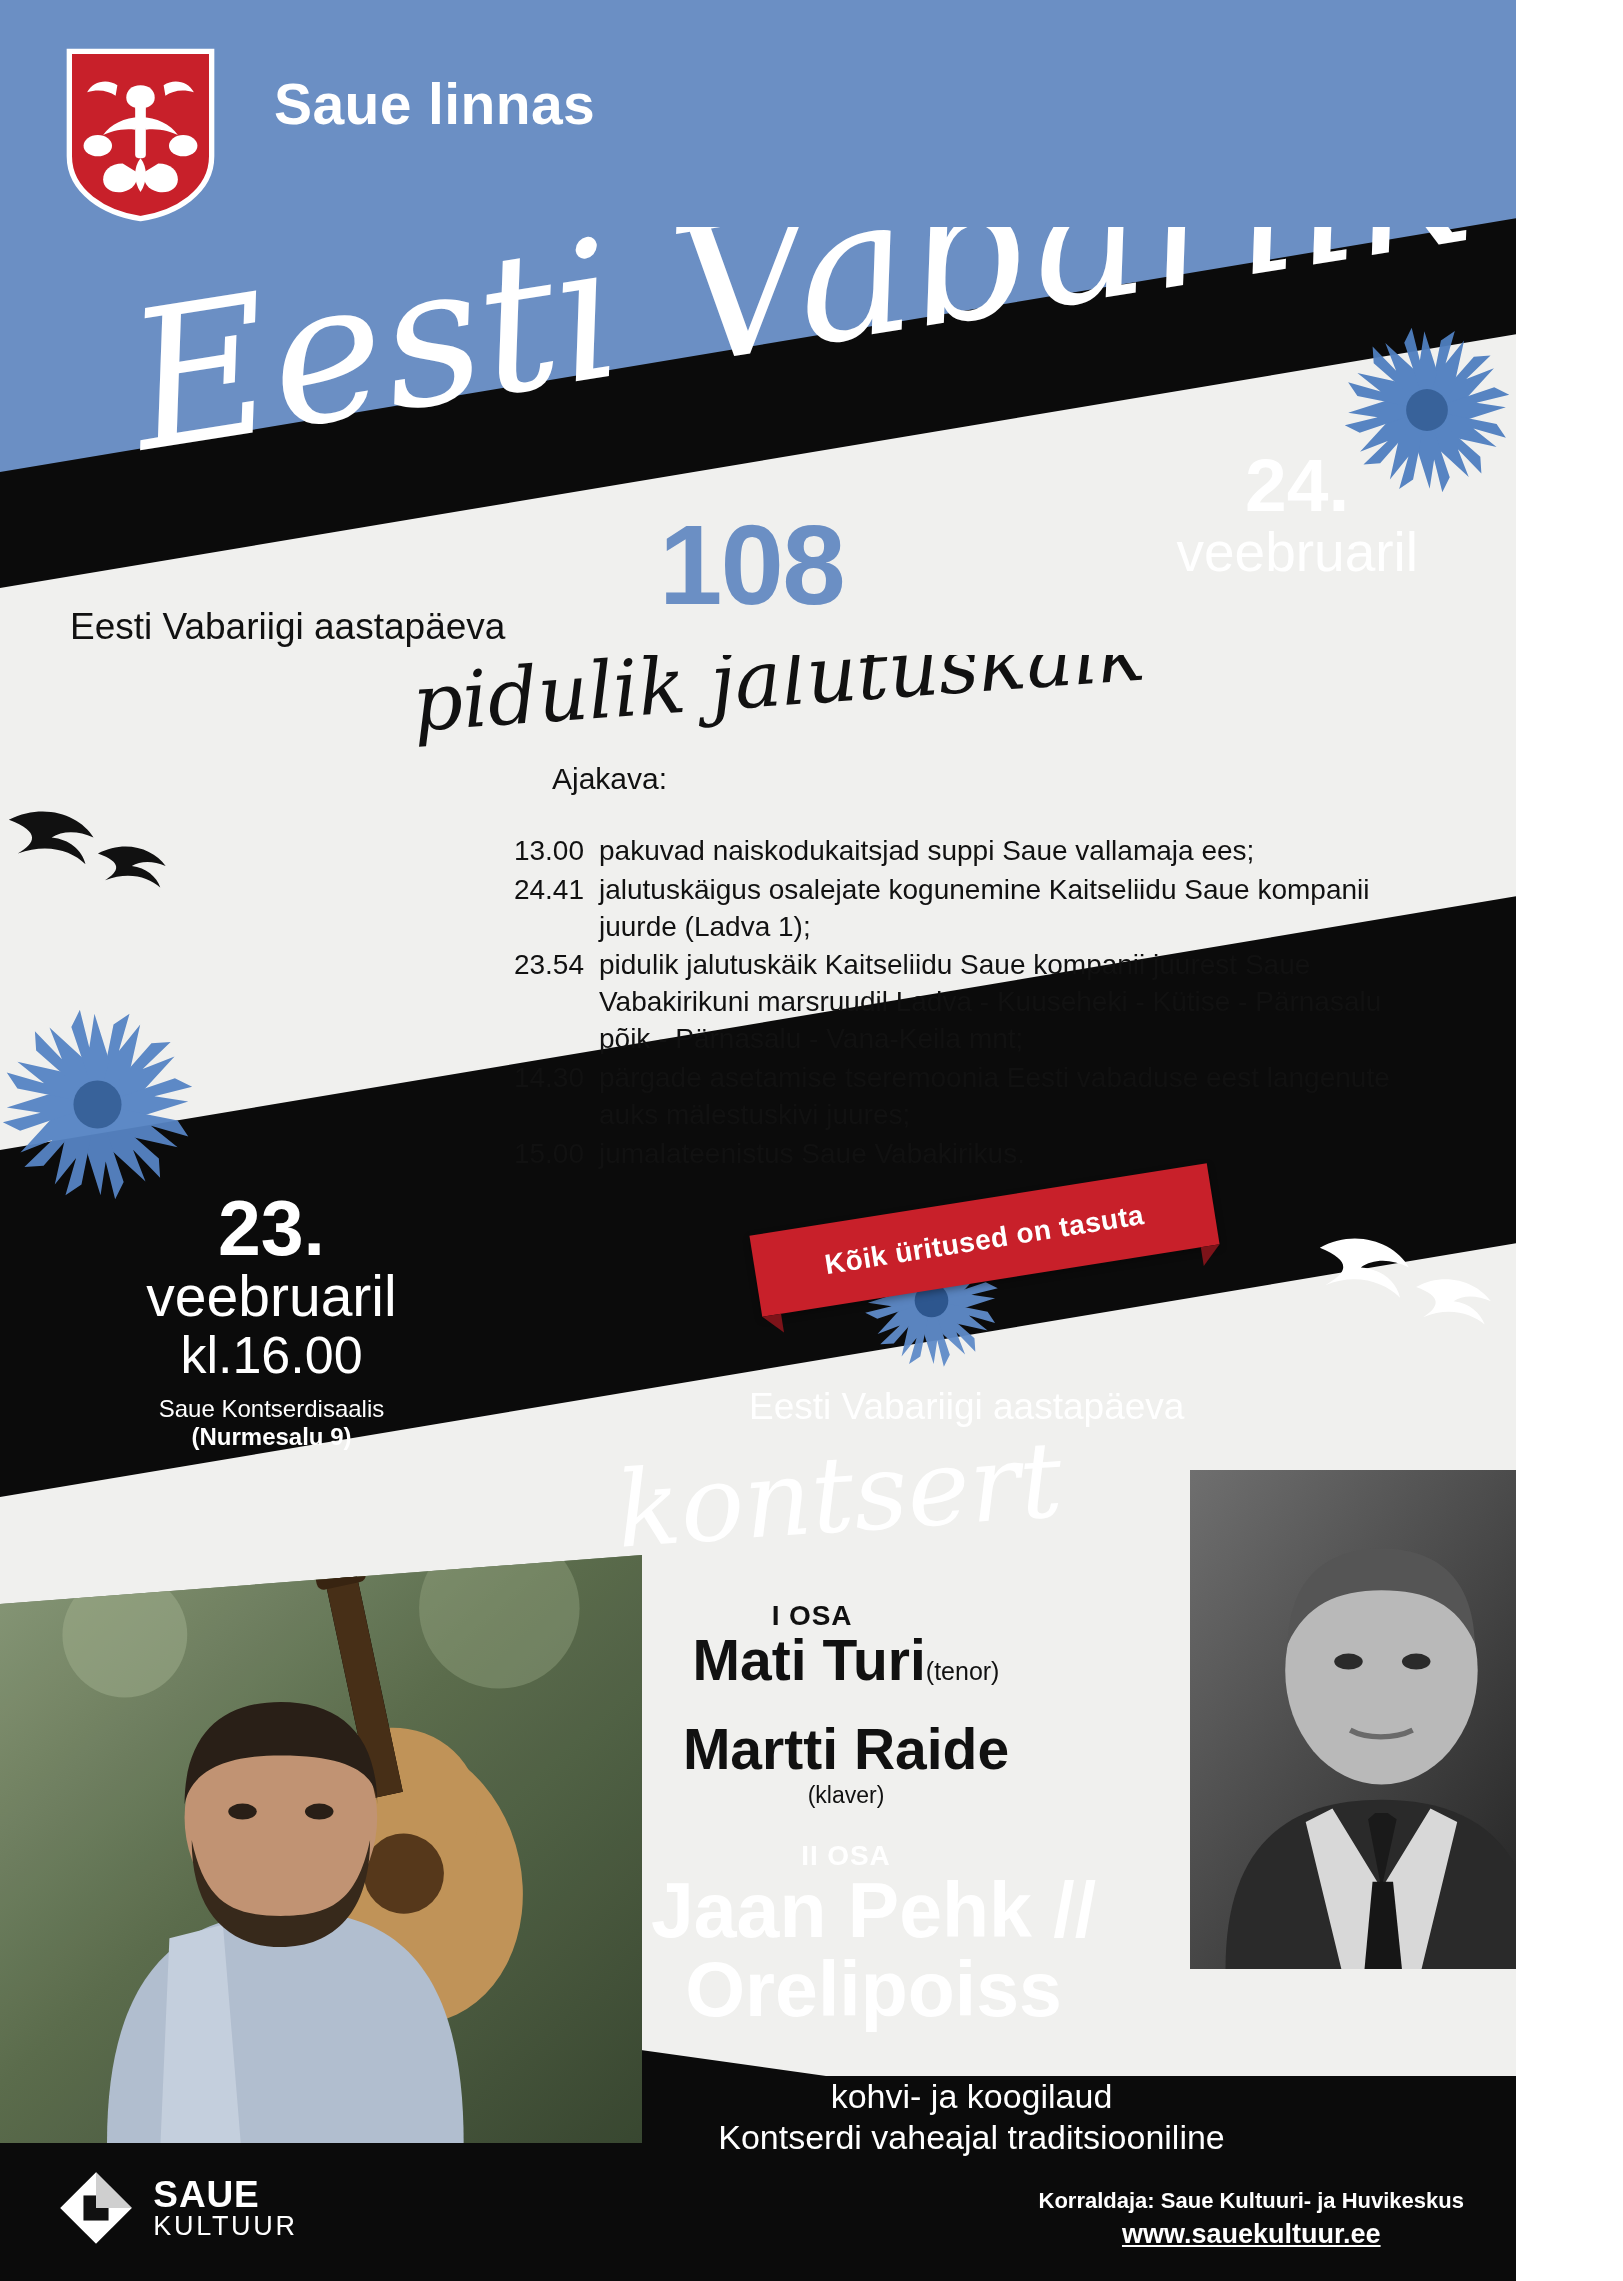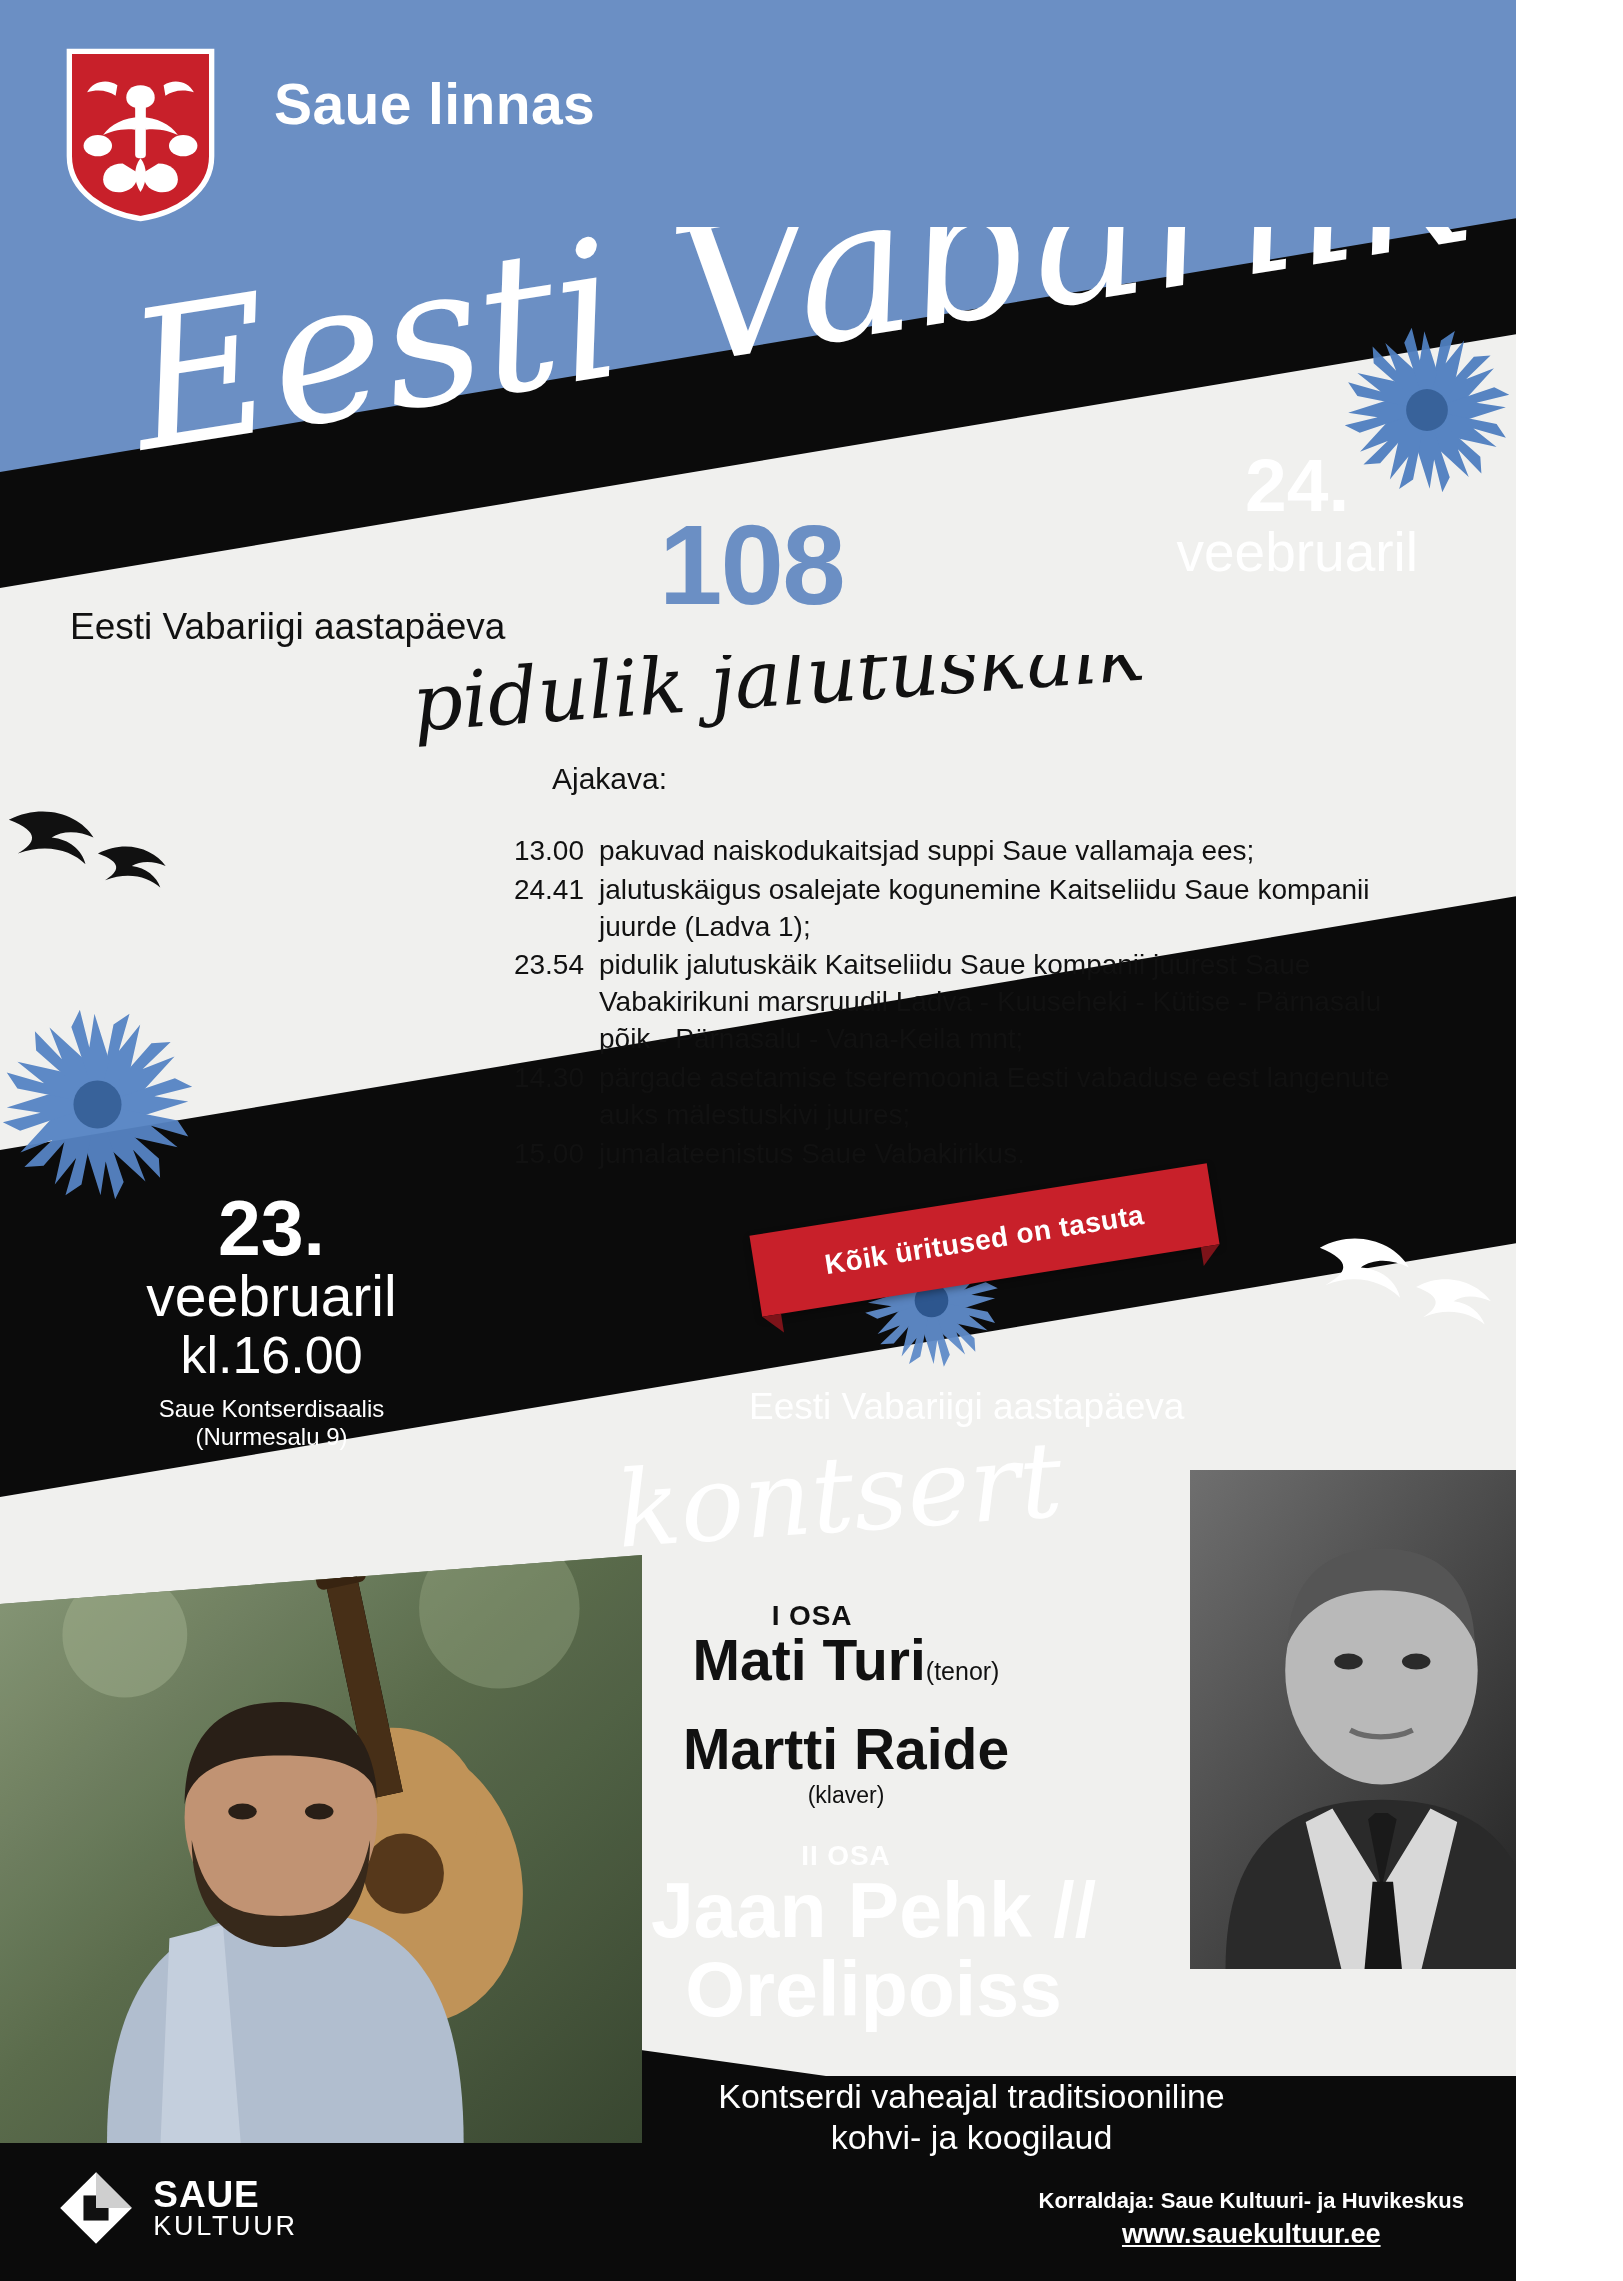--- a/index.html
+++ b/index.html
@@ -579,21 +579,21 @@
 
   <div class="ribbon">
     <span>Kõik üritused on tasuta</span>
   </div>
 
   <div class="left-date">
     <div class="ld-num">23.</div>
     <div class="ld-mon">veebruaril</div>
     <div class="ld-time">kl.16.00</div>
     <div class="ld-place">Saue Kontserdisaalis</div>
-    <div class="ld-place" style="margin-top:0;">(Nurmesalu 9)</div>
+    <div class="ld-place" style="margin-top:0;font-weight:bold;">(Nurmesalu 9)</div>
   </div>
 
   <div class="photo-left">
     <svg width="642" height="588" viewBox="0 0 720 660" preserveAspectRatio="xMidYMid slice">
       <defs>
         <linearGradient id="bg1" x1="0" y1="0" x2="1" y2="1">
           <stop offset="0%" stop-color="#8e9e7d"></stop>
           <stop offset="45%" stop-color="#5f7150"></stop>
           <stop offset="100%" stop-color="#3b4a33"></stop>
         </linearGradient>
@@ -665,22 +665,22 @@
   </div>
 
   <div class="osa-2">II OSA</div>
 
   <div class="headliner">
     <div>Jaan Pehk //</div>
     <div>Orelipoiss</div>
   </div>
 
   <div class="vaheaeg">
+    <div>kohvi- ja koogilaud</div>
     <div>Kontserdi vaheajal traditsiooniline</div>
-    <div>kohvi- ja koogilaud</div>
   </div>
 
   <div class="logo-saue">
     <svg width="86" height="86" viewBox="0 0 96 96">
       <path d="M8,48 L48,8 L88,48 L48,88 Z" fill="#ffffff"></path>
       <rect x="34" y="34" width="28" height="28" fill="#111111"></rect>
       <path d="M48,8 L88,48 L48,48 Z" fill="#cfcfcf"></path>
     </svg>
     <div class="ltext">
       <div class="l1">SAUE</div>

